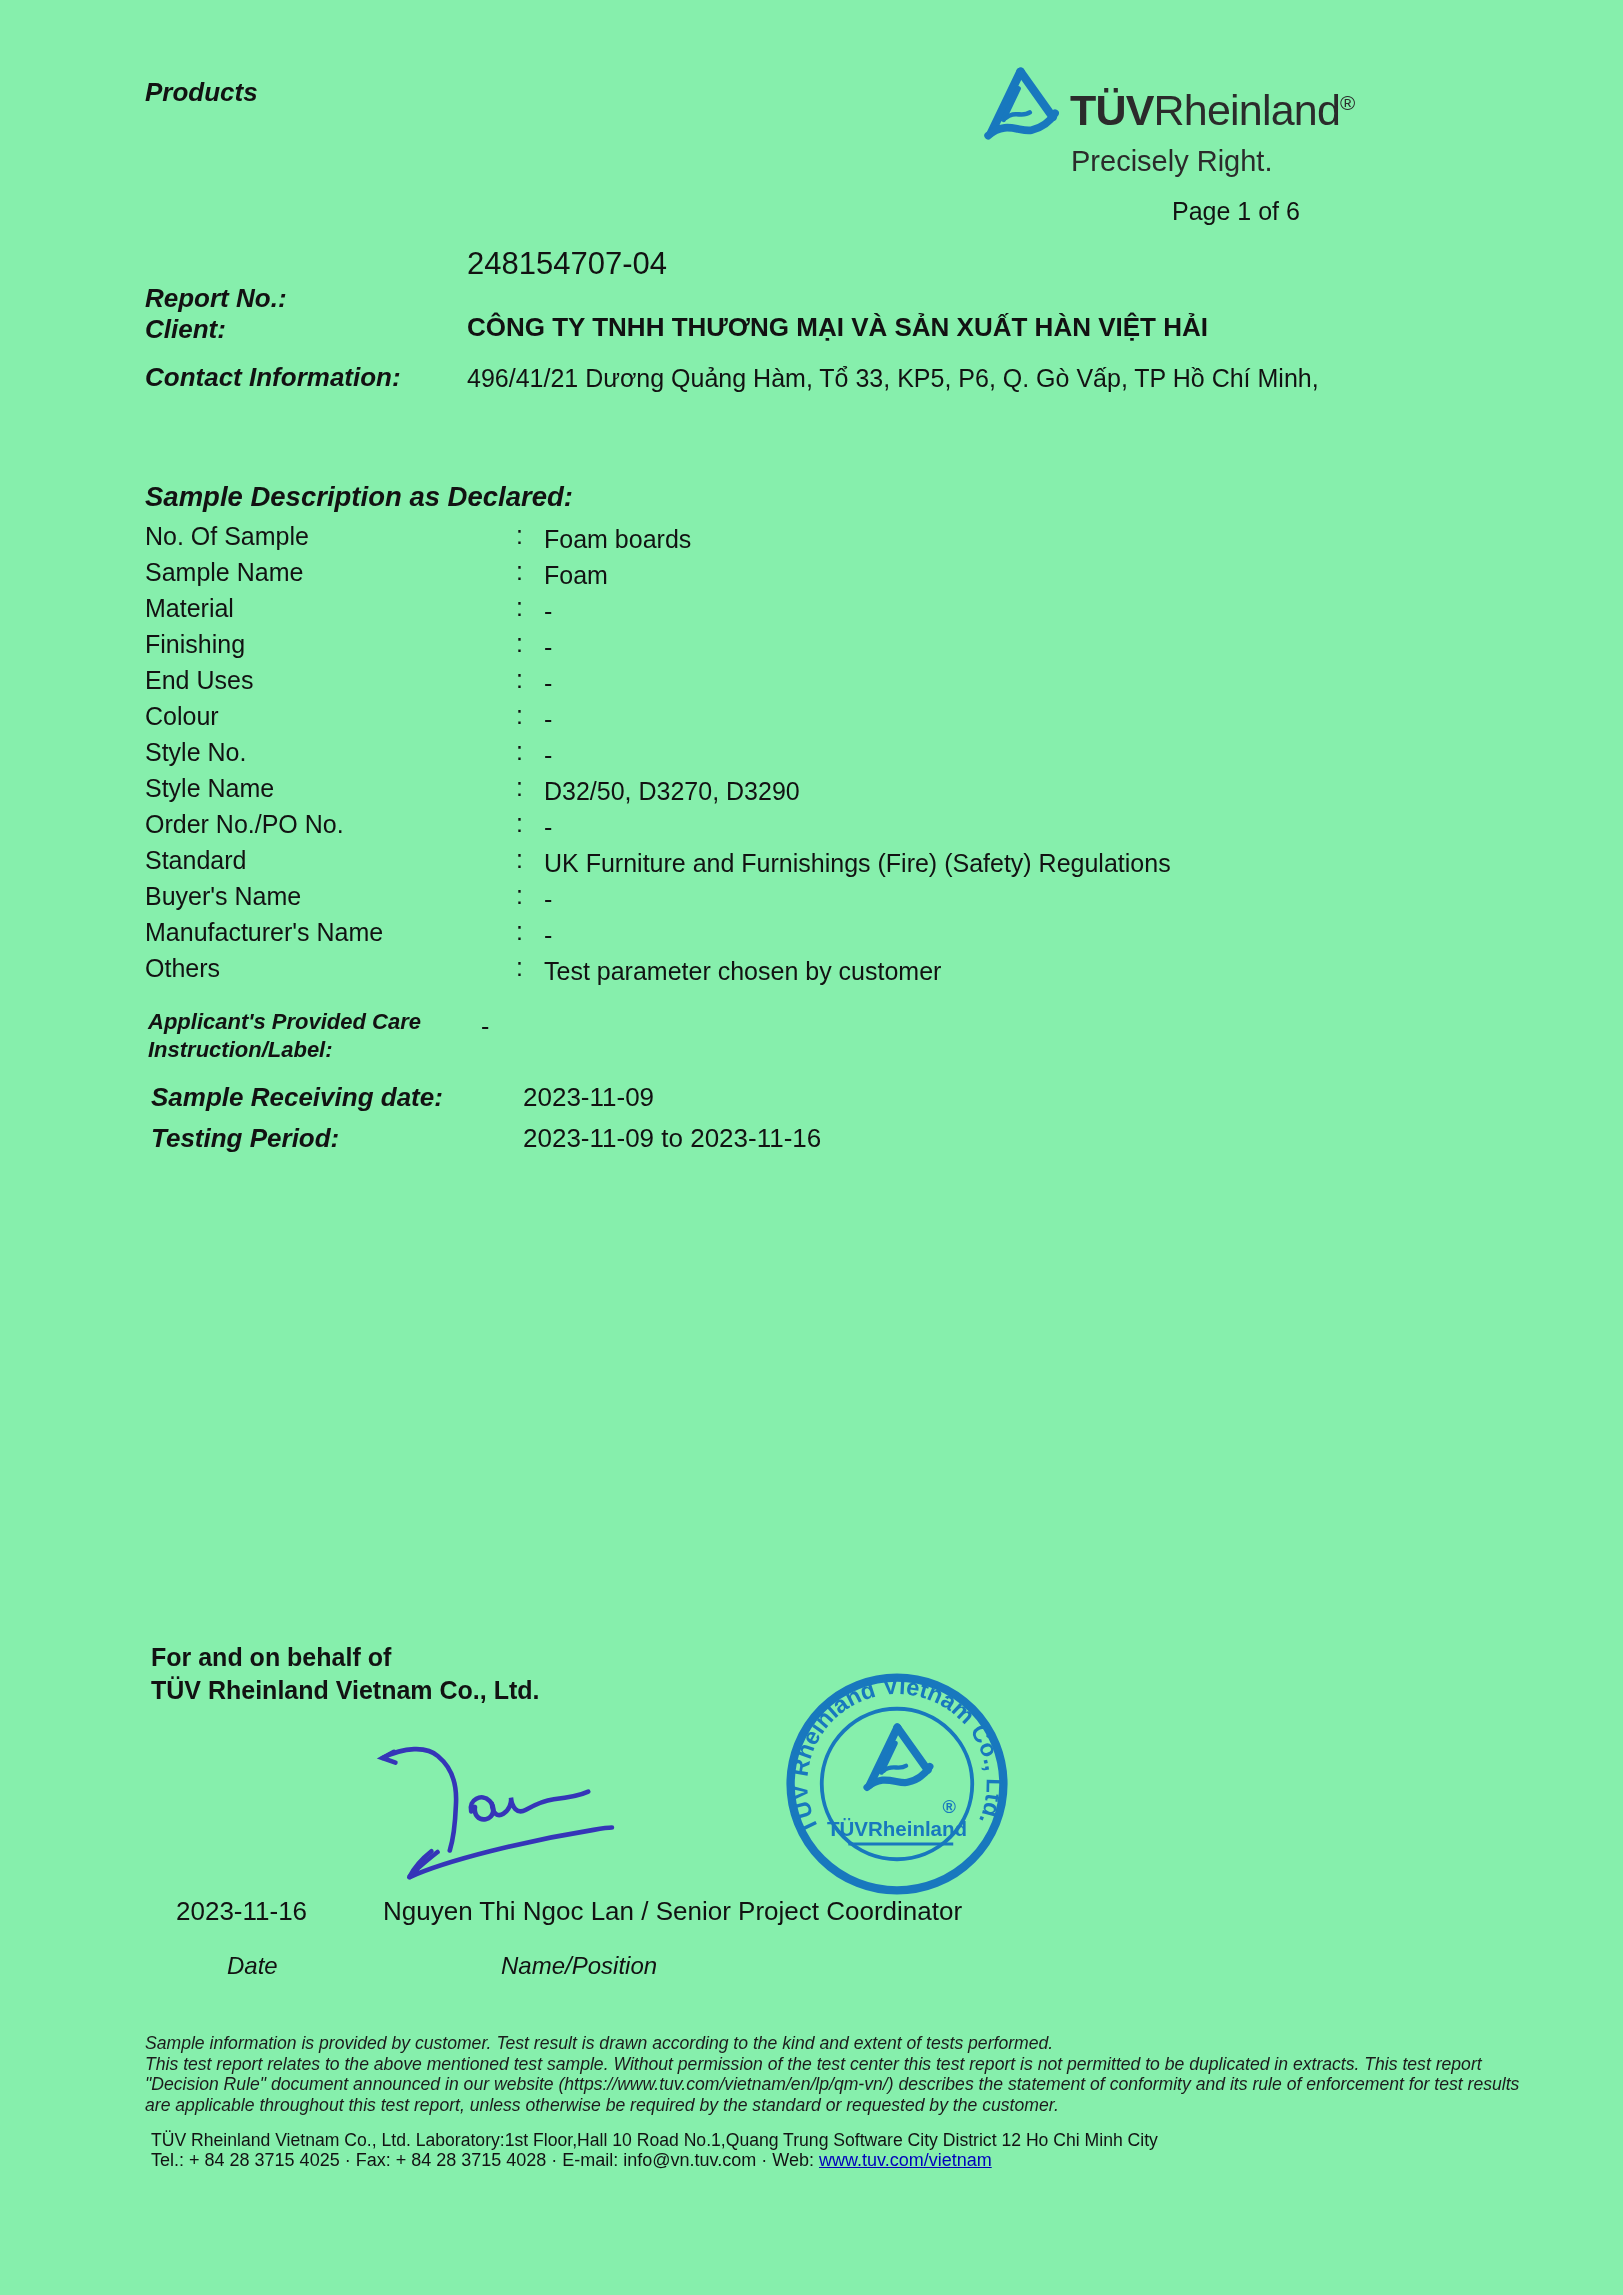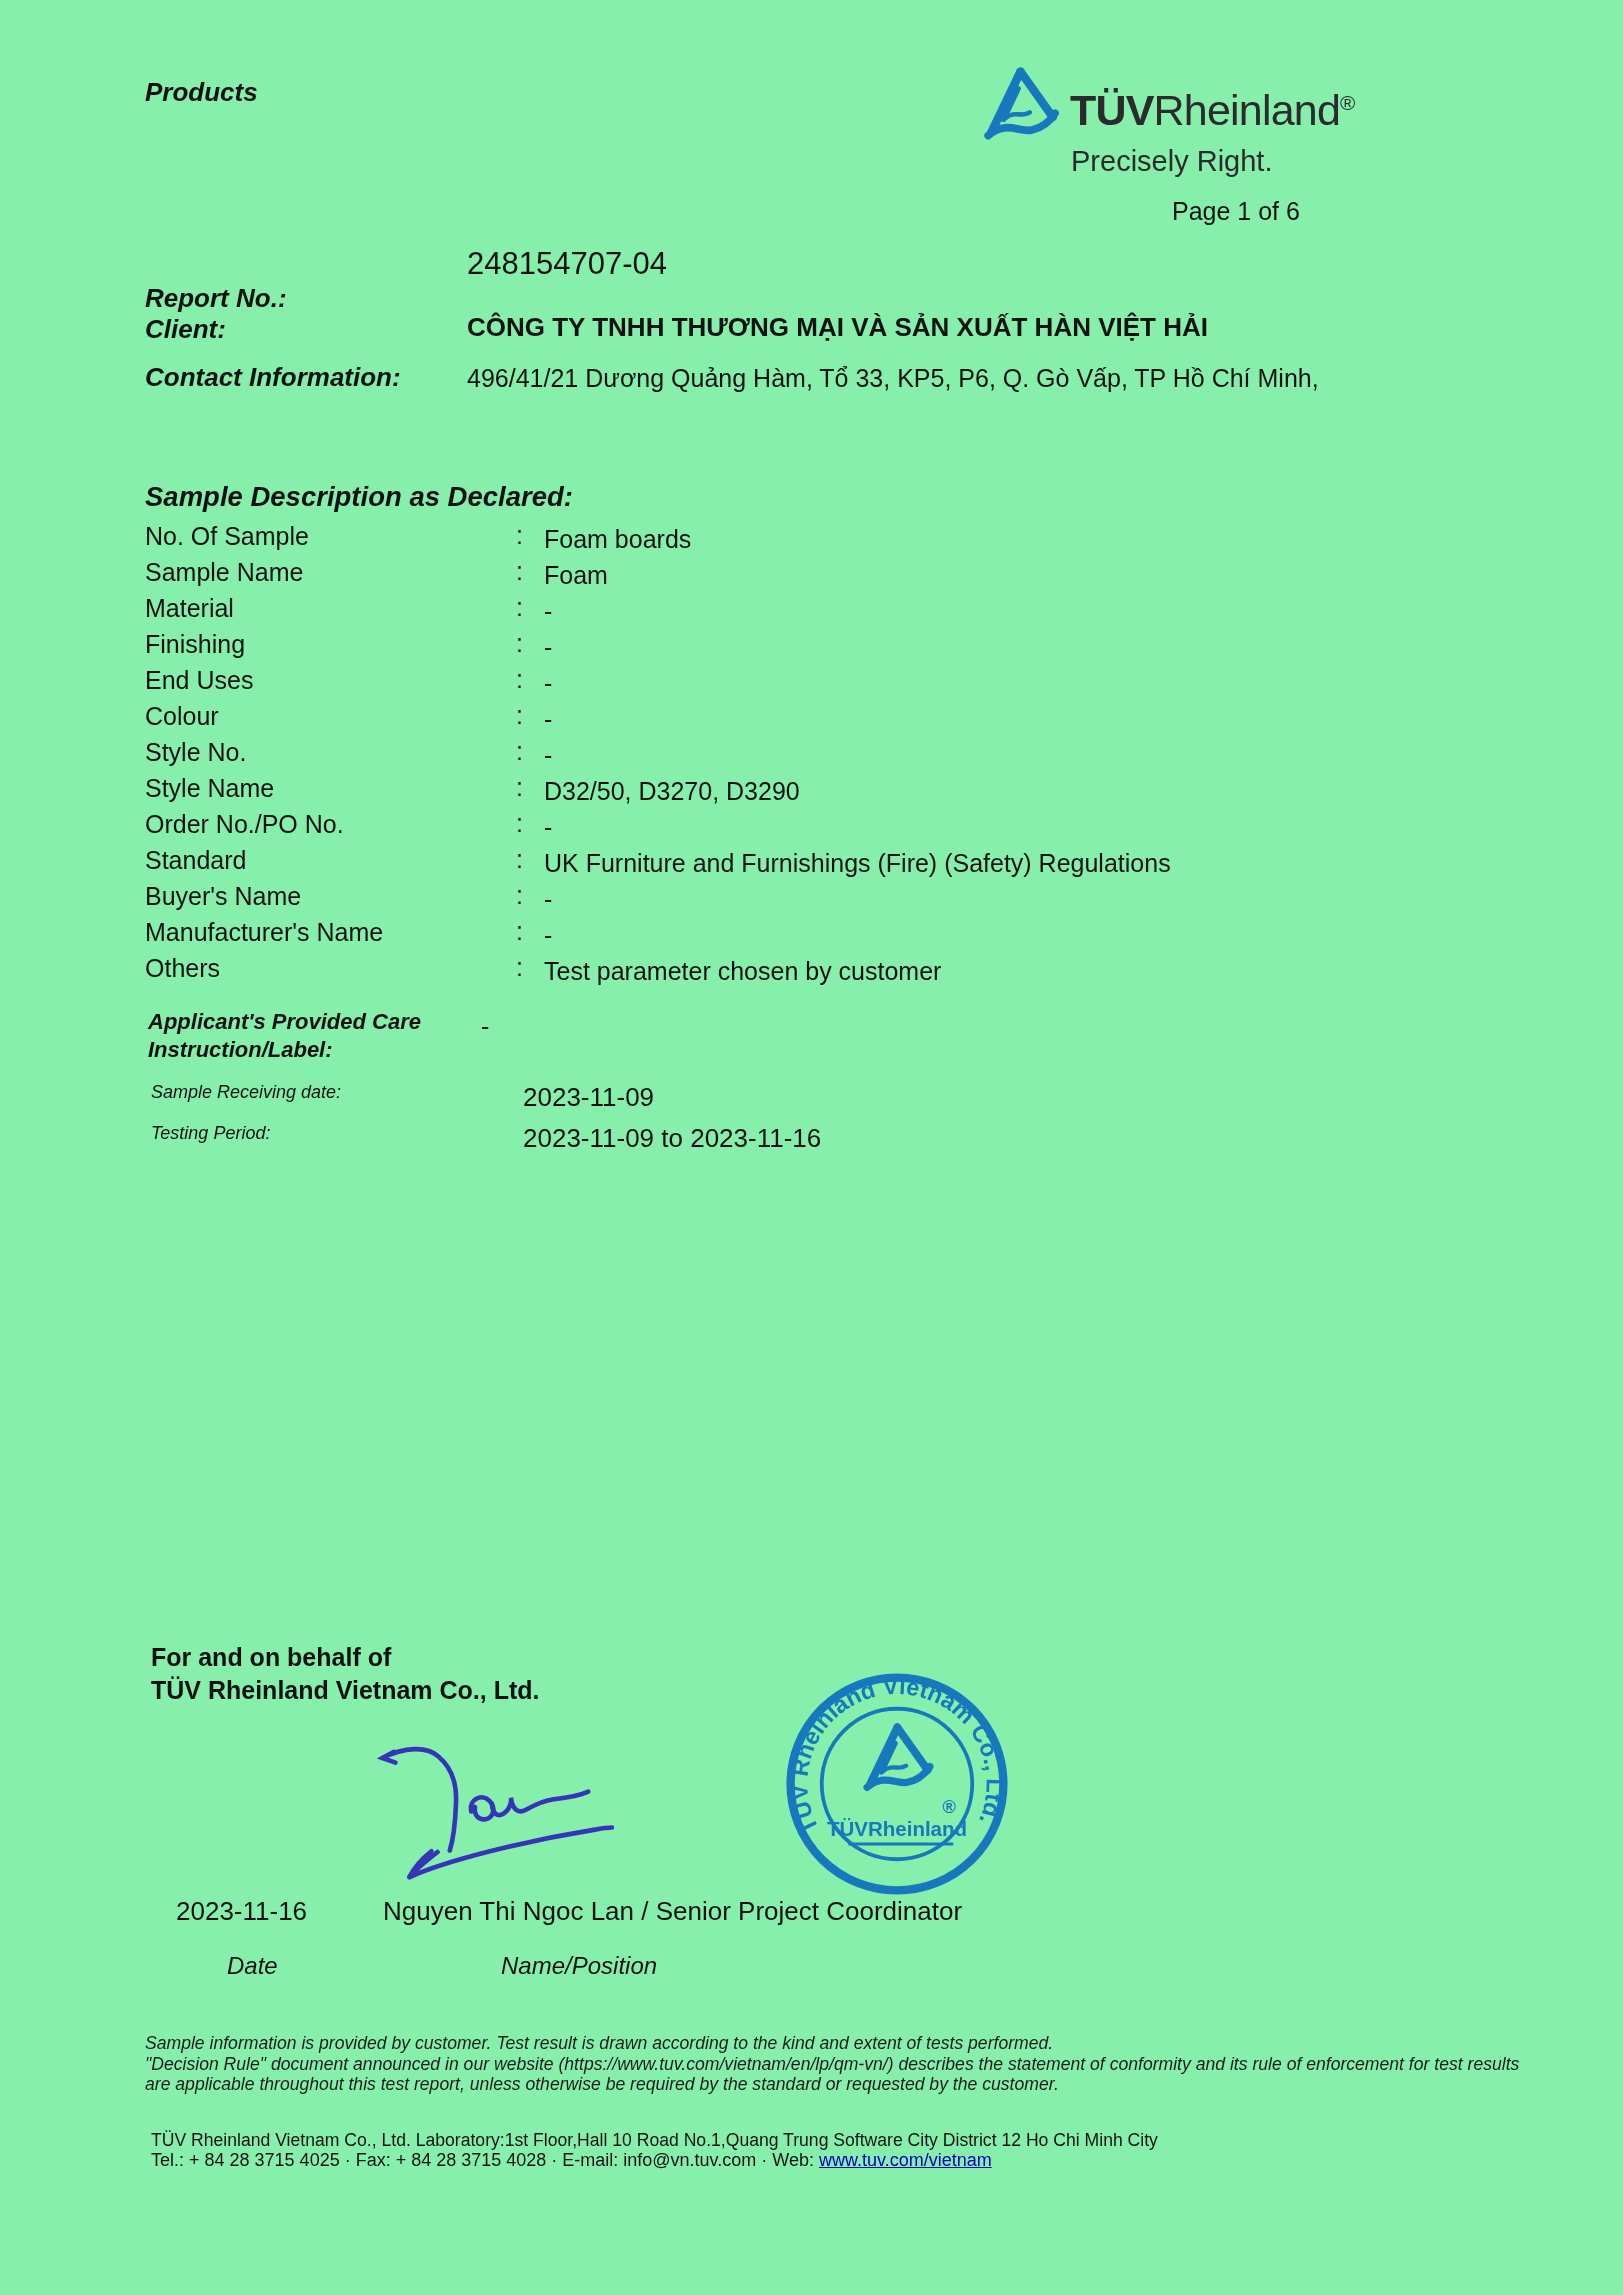--- a/index.html
+++ b/index.html
@@ -35,21 +35,21 @@
   .sd-heading{left:145px;top:481px;font-size:27.5px;font-weight:700;font-style:italic;}
   .sd-rows{left:145px;top:522px;width:1347px;}
   .sd-row{position:relative;height:36px;font-size:25px;}
   .sd-label{position:absolute;left:0;top:0;}
   .sd-colon{position:absolute;left:371px;top:-1.5px;}
   .sd-value{position:absolute;left:399px;top:3.1px;white-space:nowrap;}
 
   .care-label{left:148px;top:1008px;font-size:22px;font-weight:700;font-style:italic;line-height:27.5px;}
   .care-value{left:481px;top:1012px;font-size:25px;}
 
-  .date-row-label{font-size:18px;font-weight:400;font-style:italic;}
+  .date-row-label{font-size:26px;font-weight:700;font-style:italic;}
   .date-row-value{font-size:26px;}
 
   
   .behalf{left:151px;top:1641px;font-size:25px;font-weight:700;line-height:33px;}
   .sig-date{left:176px;top:1896px;font-size:26px;}
   .sig-name{left:383px;top:1896px;font-size:26px;}
   .sig-date-label{left:227px;top:1952px;font-size:24px;font-style:italic;}
   .sig-name-label{left:501px;top:1952px;font-size:24px;font-style:italic;}
   .signature-svg{left:373px;top:1735px;}
   .stamp-svg{left:783px;top:1670px;}
@@ -228,20 +228,21 @@
     <line x1="86" y1="229" x2="224" y2="229" stroke="#1878be" stroke-width="4"></line>
   </svg>
 
   <div class="abs sig-date">2023-11-16</div>
   <div class="abs sig-name nowrap">Nguyen Thi Ngoc Lan / Senior Project Coordinator</div>
   <div class="abs sig-date-label">Date</div>
   <div class="abs sig-name-label">Name/Position</div>
 
   <div class="abs disclaimer">
       <div class="disc-line">Sample information is provided by customer. Test result is drawn according to the kind and extent of tests performed.</div>
+      <div class="disc-line">This test report relates to the above mentioned test sample. Without permission of the test center this test report is not permitted to be duplicated in extracts. This test report</div>
       <div class="disc-line">"Decision Rule" document announced in our website (https://www.tuv.com/vietnam/en/lp/qm-vn/) describes the statement of conformity and its rule of enforcement for test results</div>
       <div class="disc-line">are applicable throughout this test report, unless otherwise be required by the standard or requested by the customer.</div>
     </div>
 
   <div class="abs footer-address nowrap">TÜV Rheinland Vietnam Co., Ltd. Laboratory:1st Floor,Hall 10 Road No.1,Quang Trung Software City District 12 Ho Chi Minh City</div>
   <div class="abs footer-contact nowrap">
     <span>Tel.: + 84 28 3715 4025 · Fax: + 84 28 3715 4028 · E-mail: info@vn.tuv.com · Web: </span><a href="#" class="weblink">www.tuv.com/vietnam</a>
   </div>
 
 </div>

